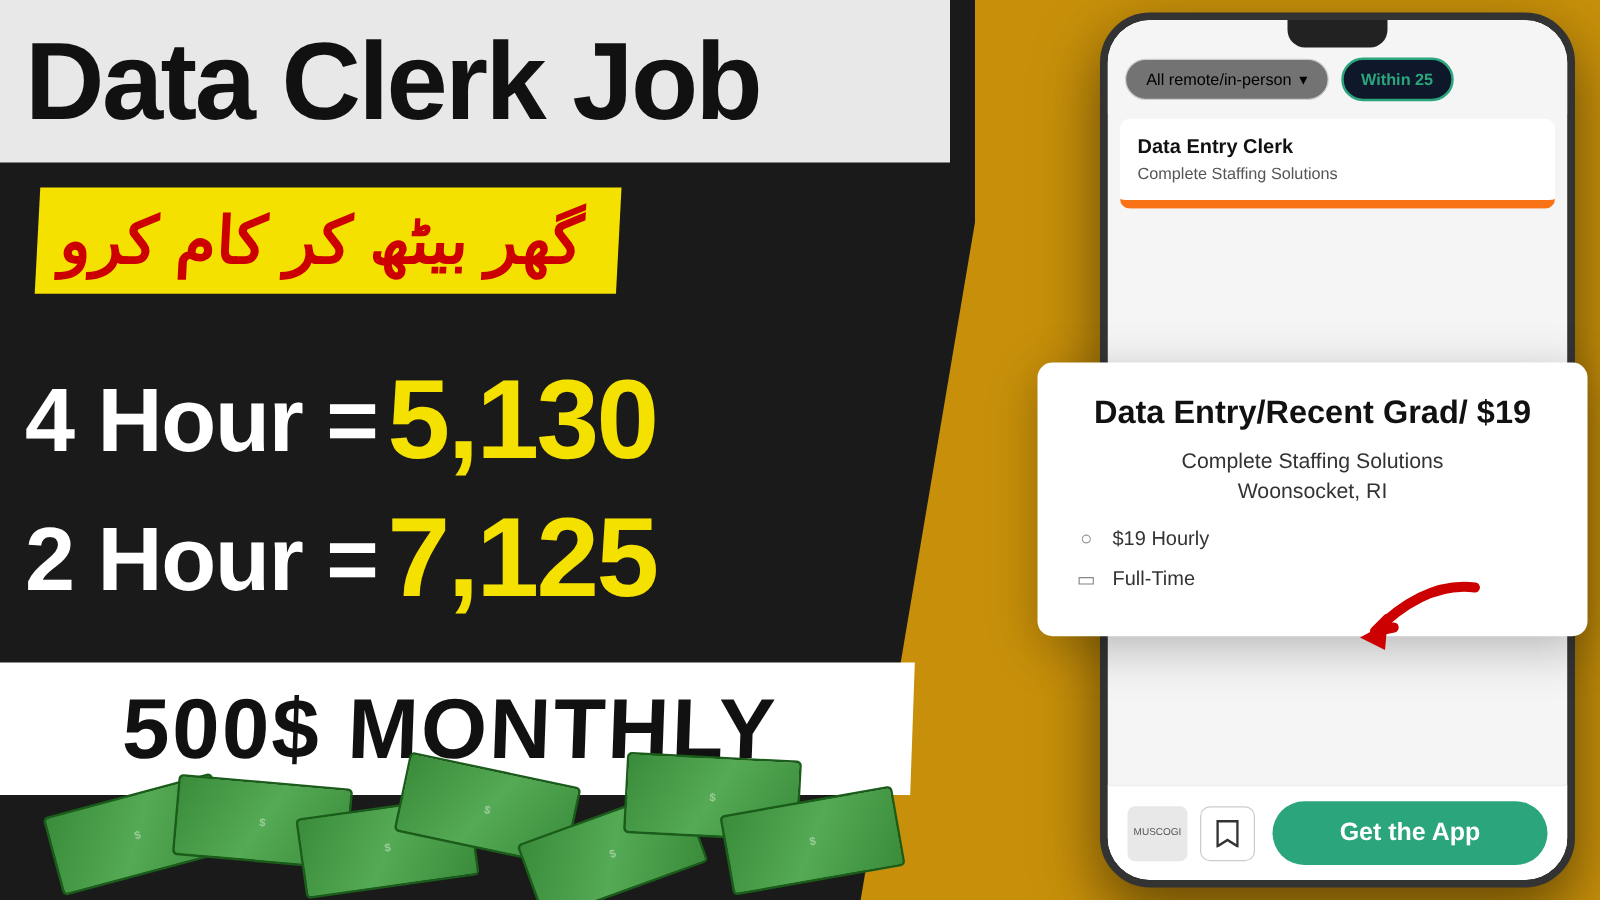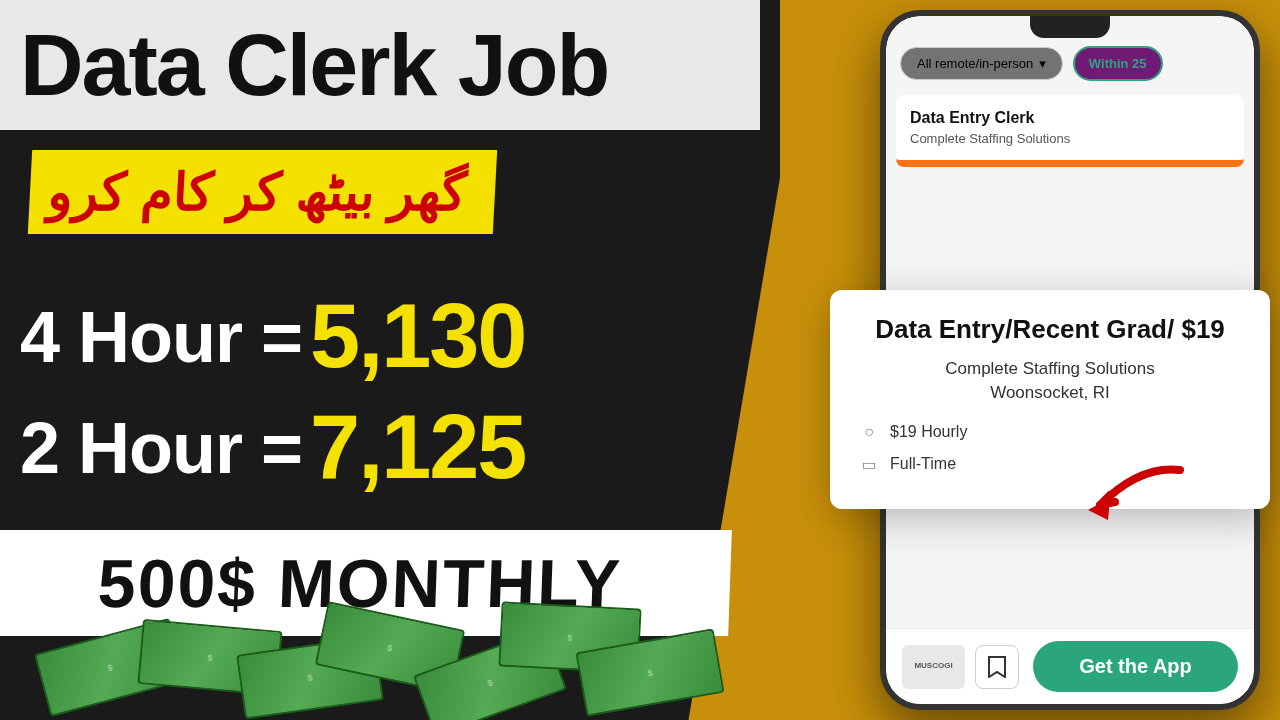--- a/index.html
+++ b/index.html
@@ -192,21 +192,21 @@
       border-radius: 20px;
       padding: 8px 16px;
       font-size: 13px;
       display: flex;
       align-items: center;
       gap: 6px;
       white-space: nowrap;
     }
 
     .filter-btn-green {
-      background: #701a75;
+      background: #0f172a;
       border: 2px solid #2ba57c;
       border-radius: 20px;
       padding: 8px 14px;
       font-size: 13px;
       color: #2ba57c;
       font-weight: bold;
       white-space: nowrap;
     }
 
     
@@ -319,30 +319,30 @@
       font-size: 20px;
       font-weight: 700;
       border-radius: 28px;
       padding: 14px 40px;
       flex: 1;
       text-align: center;
       margin-left: 14px;
     }
 
     .logo-small {
-      width: 63px;
+      width: 48px;
       height: 44px;
       background: #e8e8e8;
       border-radius: 6px;
       display: flex;
       align-items: center;
       justify-content: center;
       font-size: 8px;
       color: #555;
-      font-weight: bold;
+      font-weight: normal;
       text-align: center;
       line-height: 1.1;
       margin-right: 10px;
     }
 
     
     .bill-1 { bottom: 20px; left: 40px; transform: rotate(-15deg); }
     .bill-2 { bottom: 30px; left: 140px; transform: rotate(5deg); }
     .bill-3 { bottom: 10px; left: 240px; transform: rotate(-8deg); }
     .bill-4 { bottom: 40px; left: 320px; transform: rotate(12deg); }

